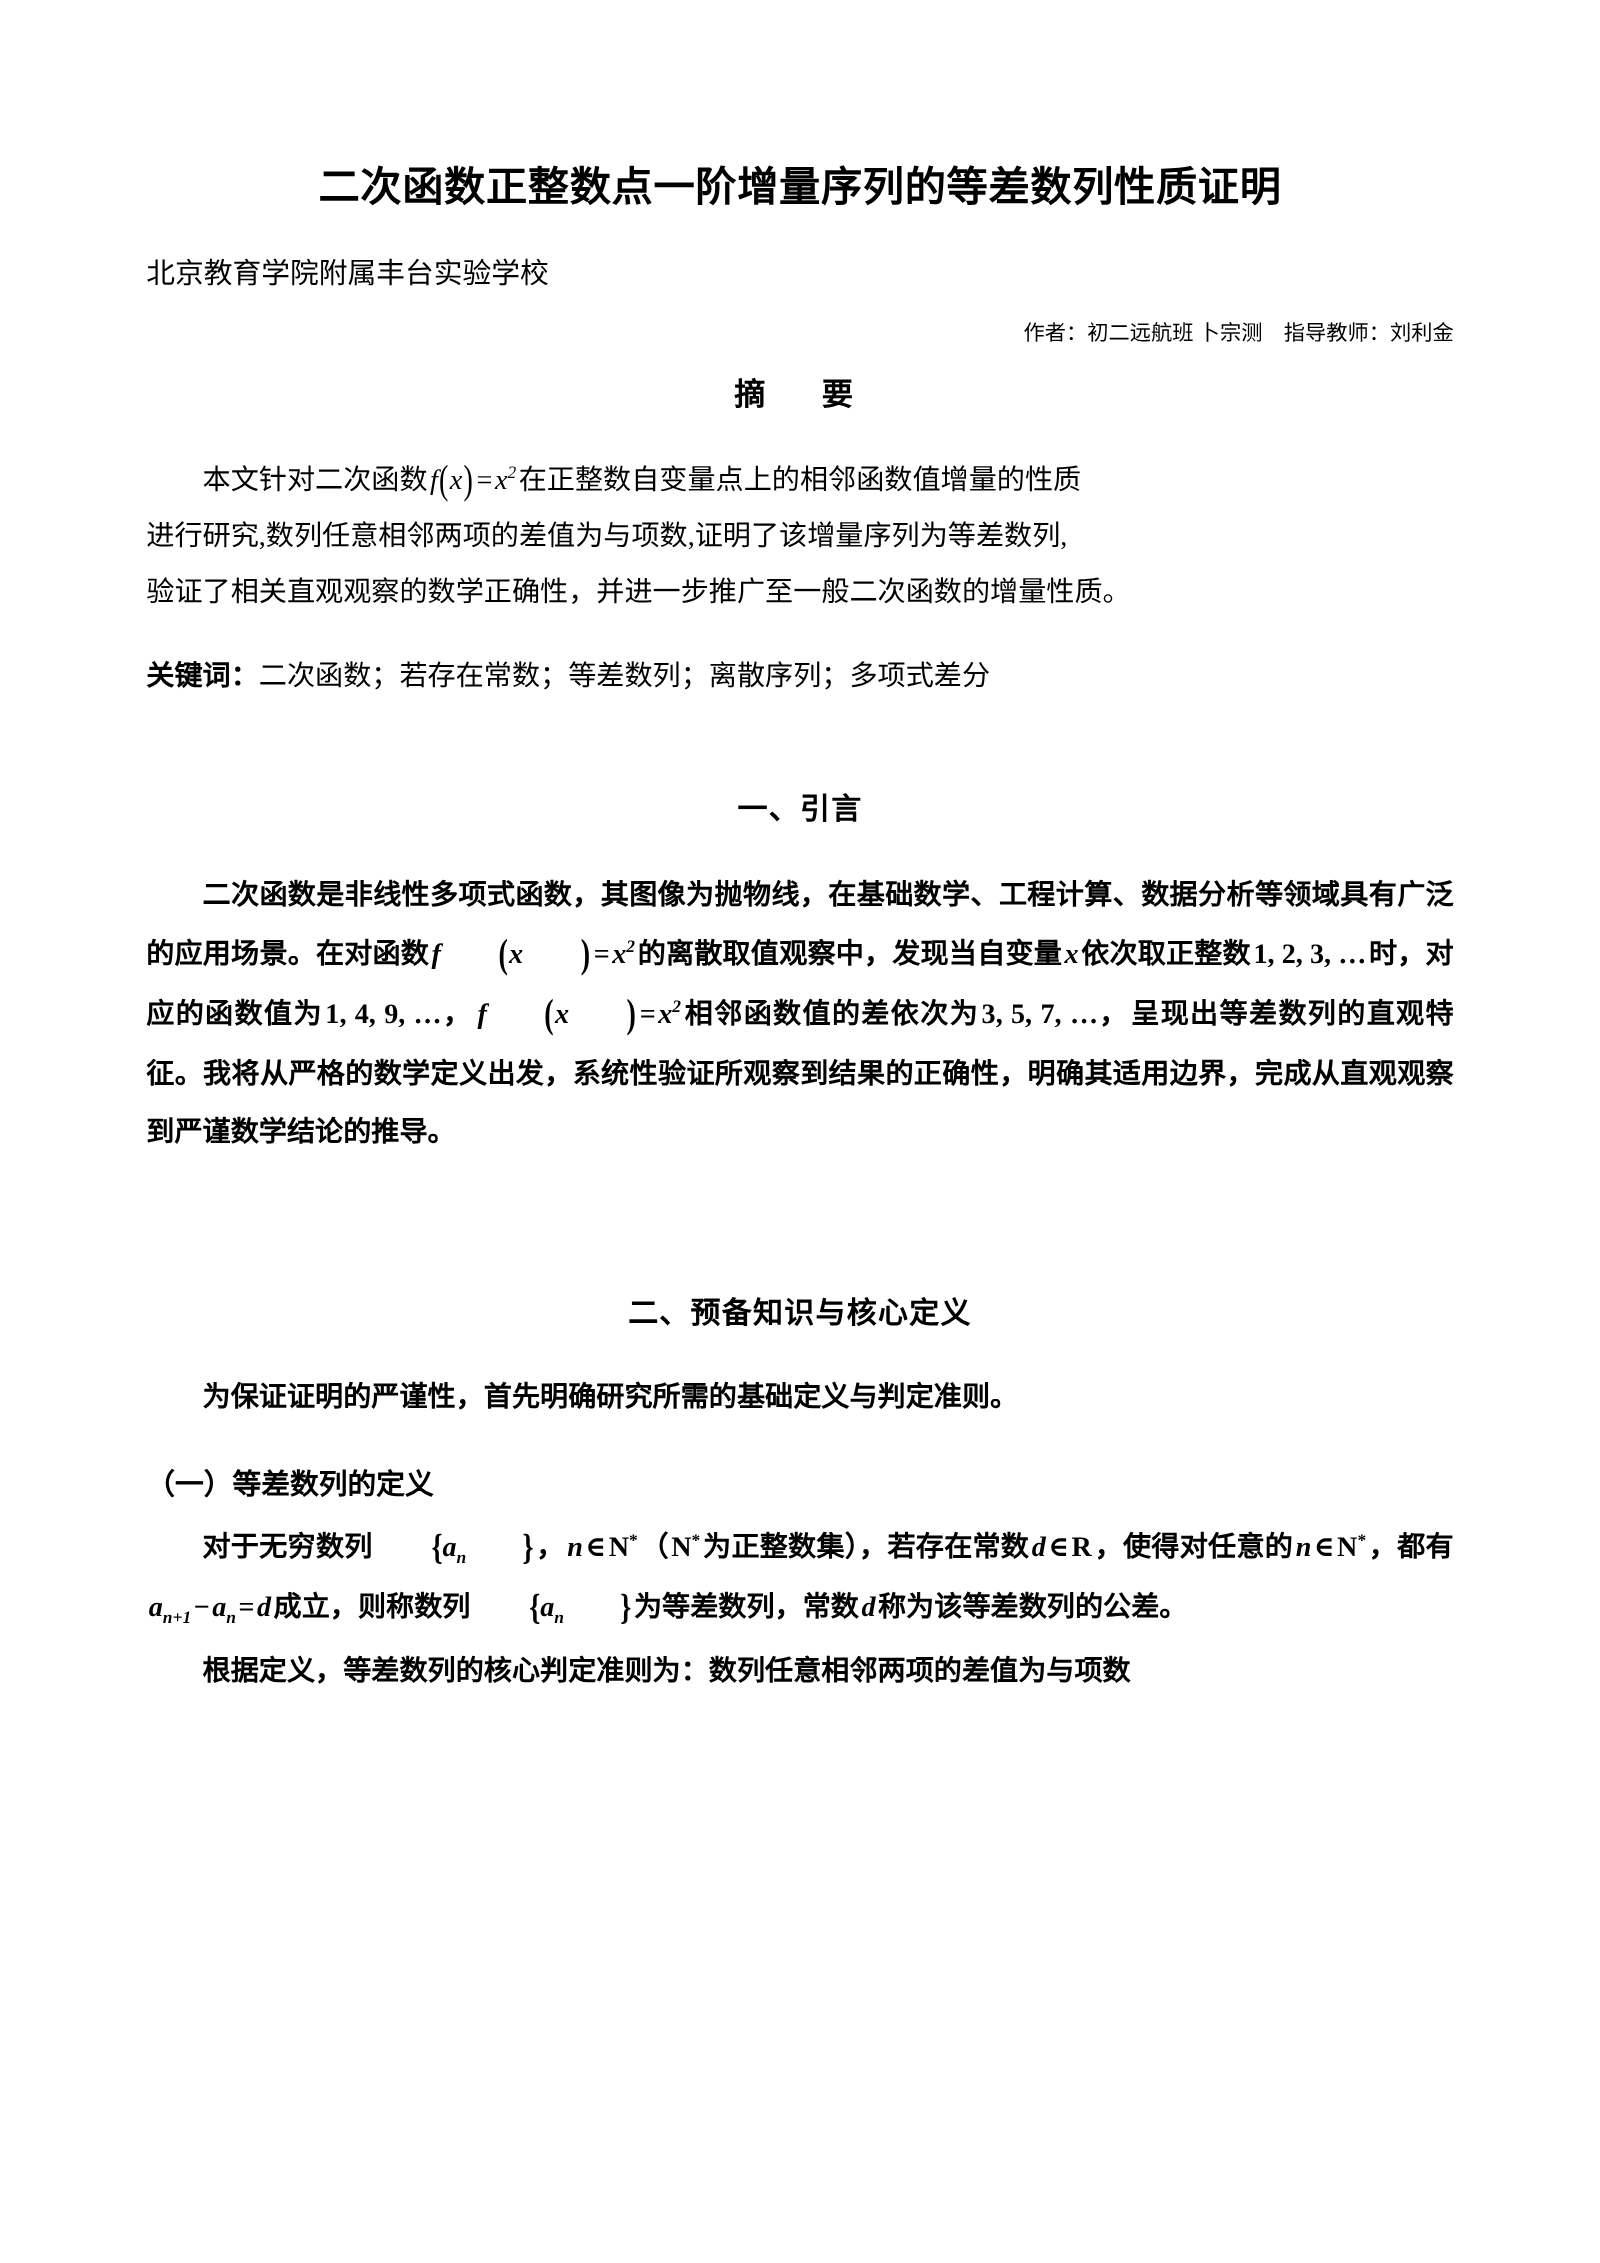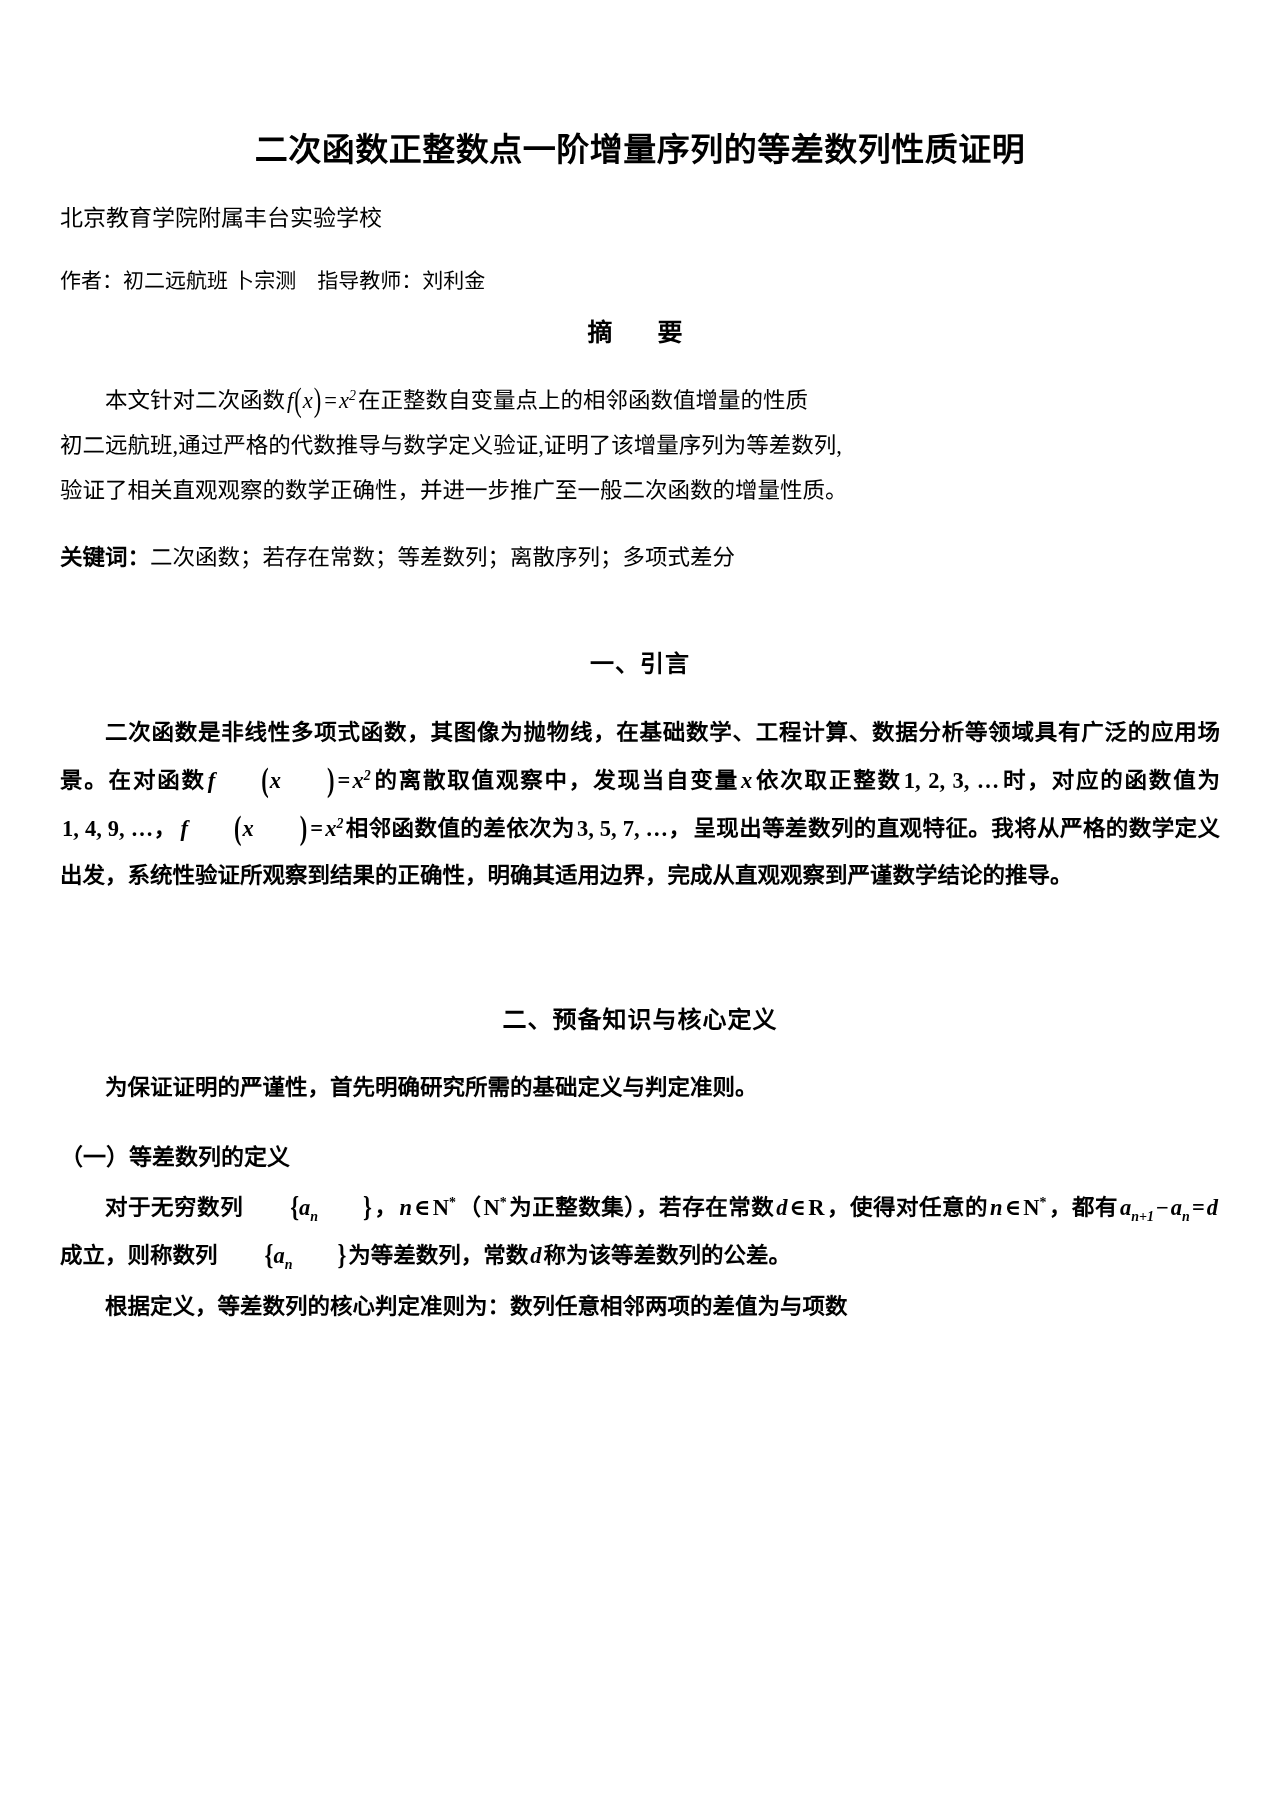--- a/index.html
+++ b/index.html
@@ -14,44 +14,44 @@
     color: #000000;
     overflow: hidden;
   }
 
   .page {
     position: relative;
     width: 1280px;
     height: 1360px;
     background: #ffffff;
     box-sizing: border-box;
-    padding: 0 60px;
+    padding: 0 117px;
   }
 
   
   .doc-title {
     margin: 0;
     padding-top: 128px;
     text-align: center;
     font-family: "Liberation Sans", "DejaVu Sans", sans-serif;
     font-size: 33px;
     font-weight: bold;
     letter-spacing: 0.5px;
     line-height: 1.35;
   }
   .affiliation {
     text-align: left;
     font-size: 23px;
     margin-top: 30px;
     line-height: 1.4;
   }
   .authors {
-    text-align: left;
-    font-size: 21px;
-    margin-top: 32px;
+    text-align: right;
+    font-size: 17px;
+    margin-top: 20px;
     line-height: 1.4;
   }
 
   
   .abstract-heading {
     text-align: center;
     font-family: Liberation Sans, sans-serif;
     font-weight: bold;
     font-size: 25px;
     margin-top: 16px;
@@ -154,21 +154,21 @@
   <h1 class="doc-title">二次函数正整数点一阶增量序列的等差数列性质证明</h1>
 
   <div class="affiliation">北京教育学院附属丰台实验学校</div>
 
   <div class="authors">作者：初二远航班 卜宗测　指导教师：刘利金</div>
 
   <div class="abstract-heading">摘　要</div>
 
   <div class="abstract-body">
     <span class="indent2"></span><span>本文针对二次函数</span><span class="math"><i>f</i><span class="paren">(</span><i>x</i><span class="paren">)</span><span class="op">=</span><i>x</i><sup>2</sup></span><span>在正整数自变量点上的相邻函数值增量的性质</span><br>
-    <span>初二远航班,通过严格的代数推导与数学定义验证,证明了该增量序列为等差数列,</span><br>
+    <span>进行研究,数列任意相邻两项的差值为与项数,证明了该增量序列为等差数列,</span><br>
     <span>验证了相关直观观察的数学正确性，并进一步推广至一般二次函数的增量性质。</span>
   </div>
 
   <div class="keywords">
     <span class="kw-label">关键词：</span><span>二次函数；若存在常数；等差数列；离散序列；多项式差分</span>
   </div>
 
   <h2 class="section-heading">一、引言</h2>
 
   <p class="para">

